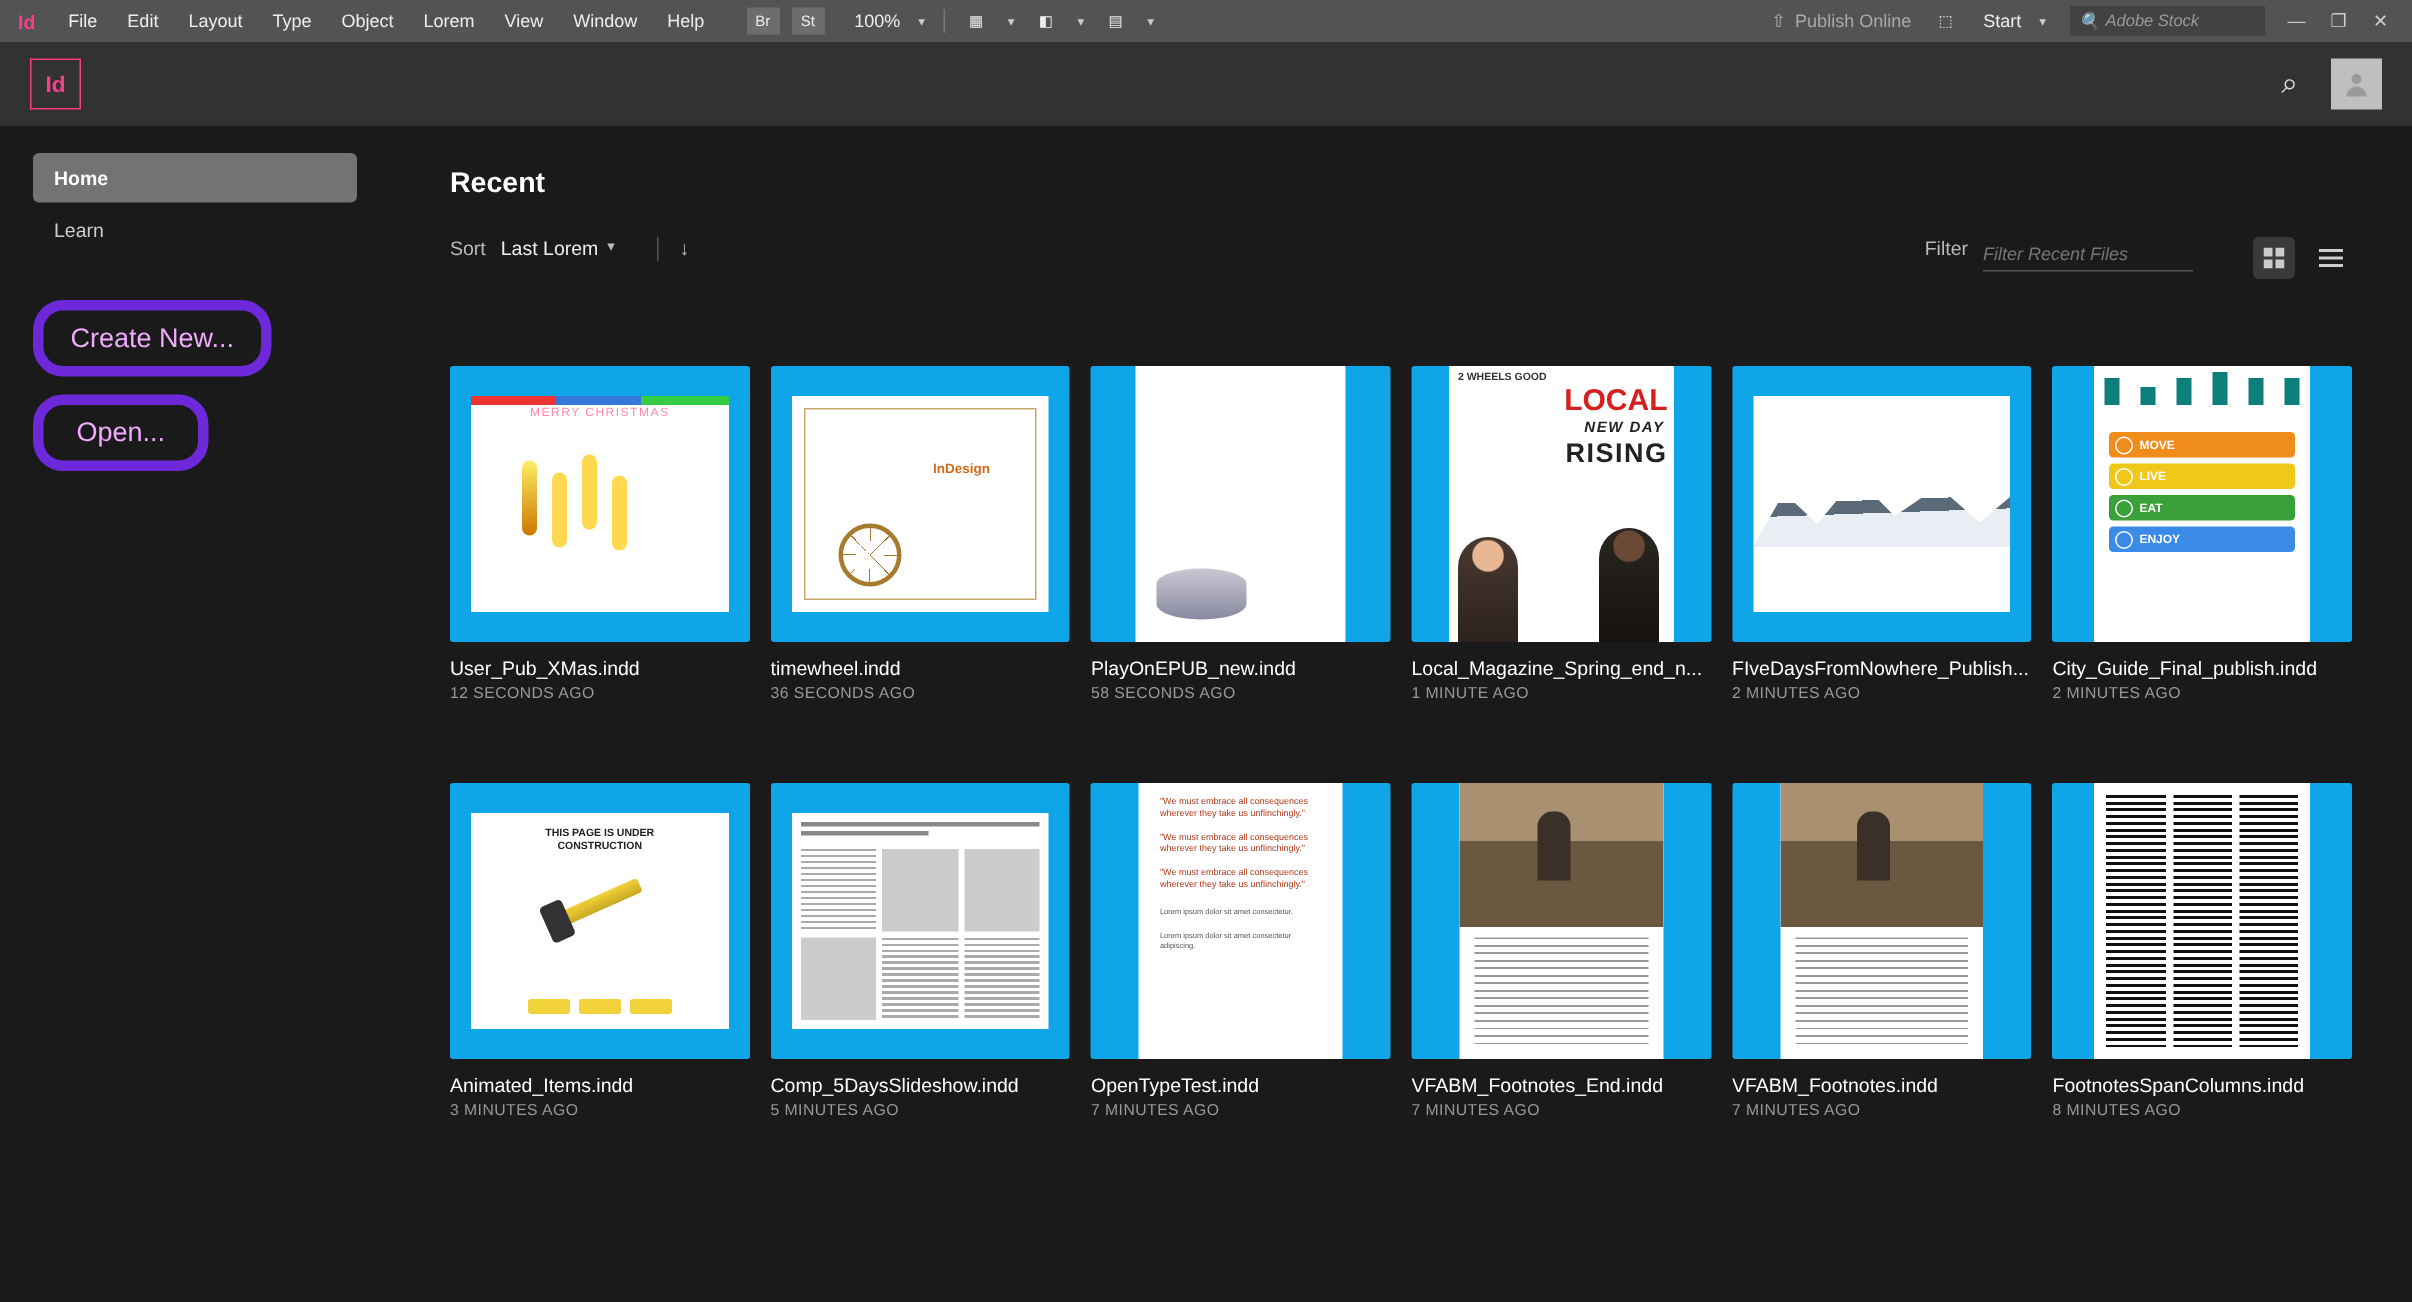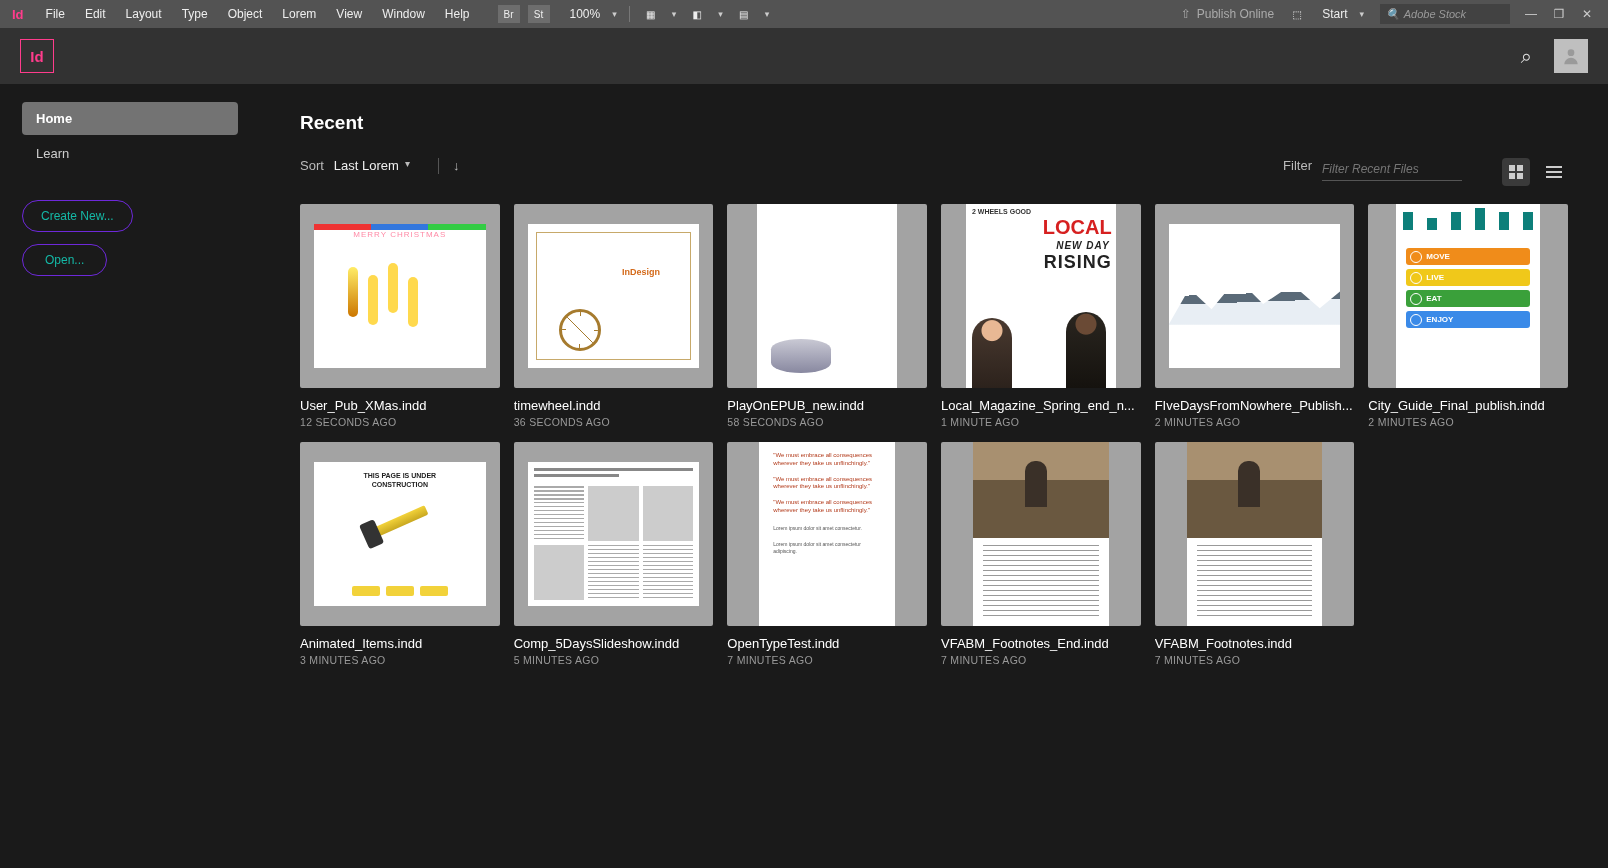--- a/index.html
+++ b/index.html
@@ -21,37 +21,37 @@
 .id-logo{width:34px;height:34px;border:1px solid #ff3c8c;color:#ff3c8c;font-weight:bold;display:flex;align-items:center;justify-content:center;font-size:15px;}
 .secondbar .spacer{flex:1;}
 .secondbar .search-ico{font-size:20px;color:#ddd;margin-right:22px;}
 .secondbar .avatar-box{width:34px;height:34px;background:#bfbfbf;display:flex;align-items:center;justify-content:center;}
 .secondbar .avatar-box svg{width:20px;height:20px;fill:#9a9a9a;}
 .main{display:flex;height:calc(100% - 84px);background:#1a1a1a;}
 .sidebar{width:260px;padding:18px 22px;}
 .side-nav{margin-bottom:30px;}
 .side-nav .nav-item{padding:9px 14px;border-radius:4px;font-size:13px;color:#ccc;margin-bottom:2px;cursor:default;}
 .side-nav .nav-item.active{background:#737373;color:#fff;font-weight:bold;}
-.side-btn{border:1px solid #6d28d9;background:transparent;color:#14b8a6;border-radius:20px;padding:8px 18px;font-size:12px;margin-bottom:12px;display:block;cursor:default;font-weight:500;}
+.side-btn{border:7px solid #6d28d9;background:transparent;color:#f0abfc;border-radius:20px;padding:8px 18px;font-size:18px;margin-bottom:12px;display:block;cursor:default;font-weight:500;}
 .content{flex:1;padding:28px 40px;overflow:auto;}
 .content h1{font-size:19px;font-weight:600;color:#fff;margin-bottom:24px;}
 .toolbar{display:flex;align-items:flex-start;font-size:13px;color:#bbb;margin-bottom:18px;}
 .toolbar .sort-lbl{margin-right:10px;}
 .toolbar .sort-sel{color:#eee;margin-right:6px;}
 .toolbar .chev2{font-size:10px;margin-right:14px;}
 .toolbar .divider{width:1px;height:16px;background:#555;margin:0 14px;}
 .toolbar .arrow-down{font-size:13px;}
 .toolbar .spacer{flex:1;}
 .toolbar .filter-lbl{margin-right:10px;}
 .toolbar .filter-input{background:transparent;border:none;border-bottom:1px solid #555;color:#999;font-style:italic;font-size:12px;width:140px;padding:4px 0;outline:none;}
 .toolbar .view-btns{display:flex;gap:10px;margin-left:40px;}
 .toolbar .view-btn{width:28px;height:28px;display:flex;align-items:center;justify-content:center;border-radius:4px;}
 .toolbar .view-btn.active{background:#3a3a3a;}
 .grid{display:grid;grid-template-columns:repeat(6,1fr);gap:14px 14px;}
-.card .thumb{background:#a3a3a3;height:184px;border-radius:2px;display:flex;align-items:center;justify-content:center;overflow:hidden;}
+.card .thumb{background:#0ea5e9;height:184px;border-radius:2px;display:flex;align-items:center;justify-content:center;overflow:hidden;margin-top:40px;}
 .card .thumb-inner{width:86%;height:78%;background:#fff;position:relative;overflow:hidden;display:flex;align-items:center;justify-content:center;}
 .card .fname{font-size:13px;color:#fff;margin-top:10px;white-space:nowrap;overflow:hidden;text-overflow:ellipsis;font-weight:500;}
 .card .ftime{font-size:10.5px;color:#999;margin-top:3px;text-transform:uppercase;letter-spacing:0.3px;}
 
 
 .t-xmas{background:linear-gradient(#7a1010,#3a0505);}
 .t-xmas::before{content:"";position:absolute;left:20%;top:30%;width:10px;height:50px;background:linear-gradient(#ffec66,#cc7700);border-radius:6px;box-shadow:20px 8px 0 #ffd94d,40px -4px 0 #ffd94d,60px 10px 0 #ffd94d;}
 .t-xmas::after{content:"MERRY CHRISTMAS";position:absolute;top:6px;left:0;right:0;text-align:center;font-size:8px;color:#ff8aa6;letter-spacing:1px;}
 .t-xmas .topstrip{position:absolute;top:0;left:0;right:0;height:6px;background:linear-gradient(90deg,#e33 33%,#37d 33% 66%,#3c4 66%);}
 .t-timewheel{background:#fff;}
@@ -358,15 +358,28 @@
         <div class="card">
           <div class="thumb">
             <div class="thumb-inner t-vfab">
               <div class="photo"></div>
               <div class="txt"></div>
             </div>
           </div>
           <div class="fname">VFABM_Footnotes.indd</div>
           <div class="ftime">7 minutes ago</div>
         </div>
+        <div class="card">
+          <div class="thumb">
+            <div class="thumb-inner t-foot">
+              <div class="cols">
+                <div></div>
+                <div></div>
+                <div></div>
+              </div>
+            </div>
+          </div>
+          <div class="fname">FootnotesSpanColumns.indd</div>
+          <div class="ftime">8 minutes ago</div>
+        </div>
       </div>
   </div>
 </div>
 
 </body></html>

